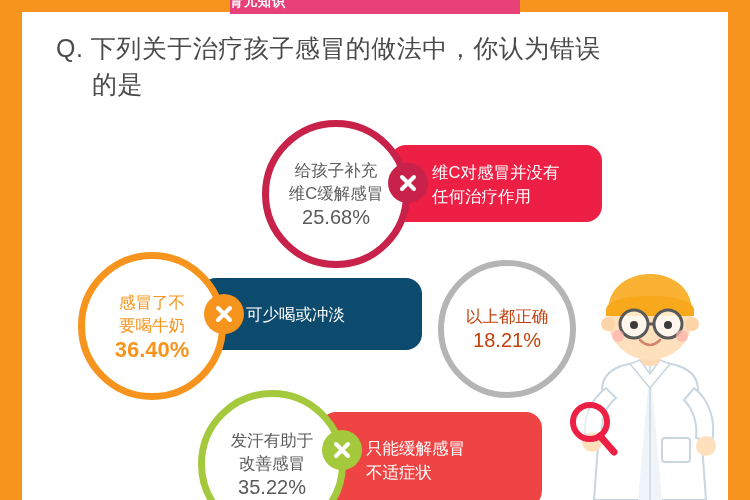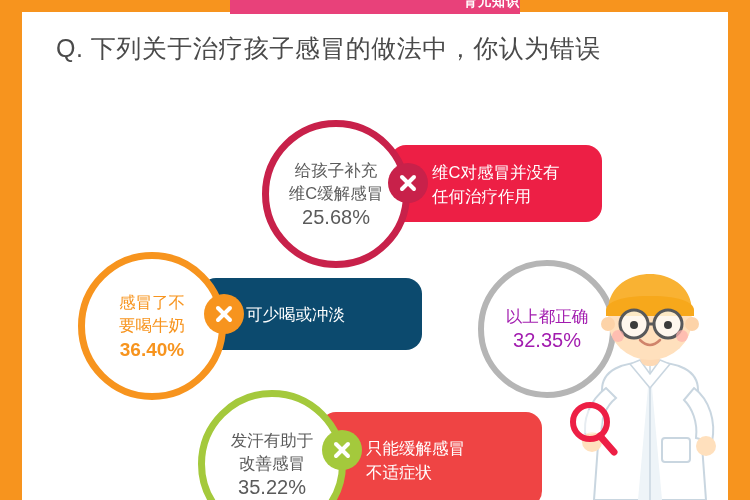--- a/index.html
+++ b/index.html
@@ -45,21 +45,21 @@
     width: 230px; height: 12px;
     background: #f7941e;
   }
   .frame-top-mid {
     position: absolute;
     left: 230px; top: 0;
     width: 290px; height: 14px;
     background: #e8417a;
     color: #ffffff;
     font-size: 13px;
-    text-align: right;
+    text-align: left;
     line-height: 12px;
     overflow: hidden;
   }
   .frame-top-mid span {
     display: block;
     margin-top: -4px;
     font-weight: bold;
     letter-spacing: 1px;
   }
 
@@ -157,32 +157,32 @@
     background: #0c4a6e;
     padding-left: 46px;
     border-radius: 16px;
   }
   #ans2 .circle {
     left: 78px; top: 252px;
     width: 148px; height: 148px;
     border: 7px solid #f7941e;
     color: #f7941e;
   }
-  #ans2 .circle .c-pct { font-weight: bold; font-size: 19px; }
+  #ans2 .circle .c-pct { font-weight: bold; font-size: 22px; }
   #ans2 .xmark {
     left: 204px; top: 294px;
     background: #f7941e;
   }
 
   
   #ans3 .circle {
-    left: 478px; top: 260px;
+    left: 438px; top: 260px;
     width: 138px; height: 138px;
     border: 6px solid #b5b5b5;
-    color: #a21caf;
+    color: #c2410c;
   }
 
   
   #ans4 .bubble-bar {
     left: 320px; top: 412px;
     width: 222px; height: 95px;
     background: #ef4444;
     padding-left: 46px;
     border-radius: 16px;
   }
@@ -215,20 +215,21 @@
   <div class="frame-right"></div>
   <div class="frame-top-left"></div>
   <div class="frame-top-right"></div>
   <div class="frame-top-mid">
     <span>育儿知识</span>
   </div>
 
   <div class="question">
     <span class="qmark">Q.</span>
     <span>下列关于治疗孩子感冒的做法中，你认为错误</span>
+    <div class="qline2">的是</div>
   </div>
 
   <div class="ans-group" id="ans1">
     <div class="bubble-bar">
       <div class="bar-text">维C对感冒并没有
 任何治疗作用</div>
     </div>
     <div class="circle">
       <div class="c-label">给孩子补充
 维C缓解感冒</div>
@@ -255,21 +256,21 @@
       <svg width="22" height="22" viewBox="0 0 22 22" aria-hidden="true">
         <line x1="5" y1="5" x2="17" y2="17" stroke="#ffffff" stroke-width="4" stroke-linecap="round"></line>
         <line x1="17" y1="5" x2="5" y2="17" stroke="#ffffff" stroke-width="4" stroke-linecap="round"></line>
       </svg>
     </div>
   </div>
 
   <div class="ans-group" id="ans3">
     <div class="circle">
       <div class="c-label">以上都正确</div>
-      <div class="c-pct">32.35%</div>
+      <div class="c-pct">18.21%</div>
     </div>
   </div>
 
   <div class="ans-group" id="ans4">
     <div class="bubble-bar">
       <div class="bar-text">只能缓解感冒
 不适症状</div>
     </div>
     <div class="circle">
       <div class="c-label">发汗有助于

